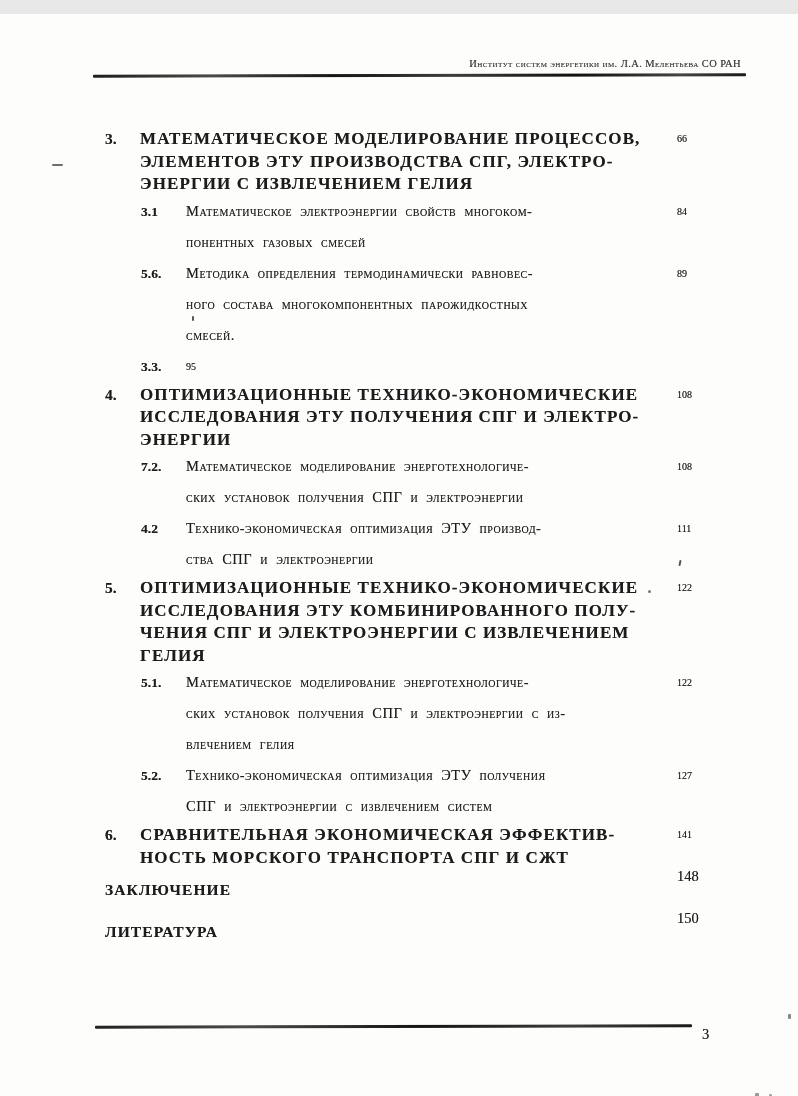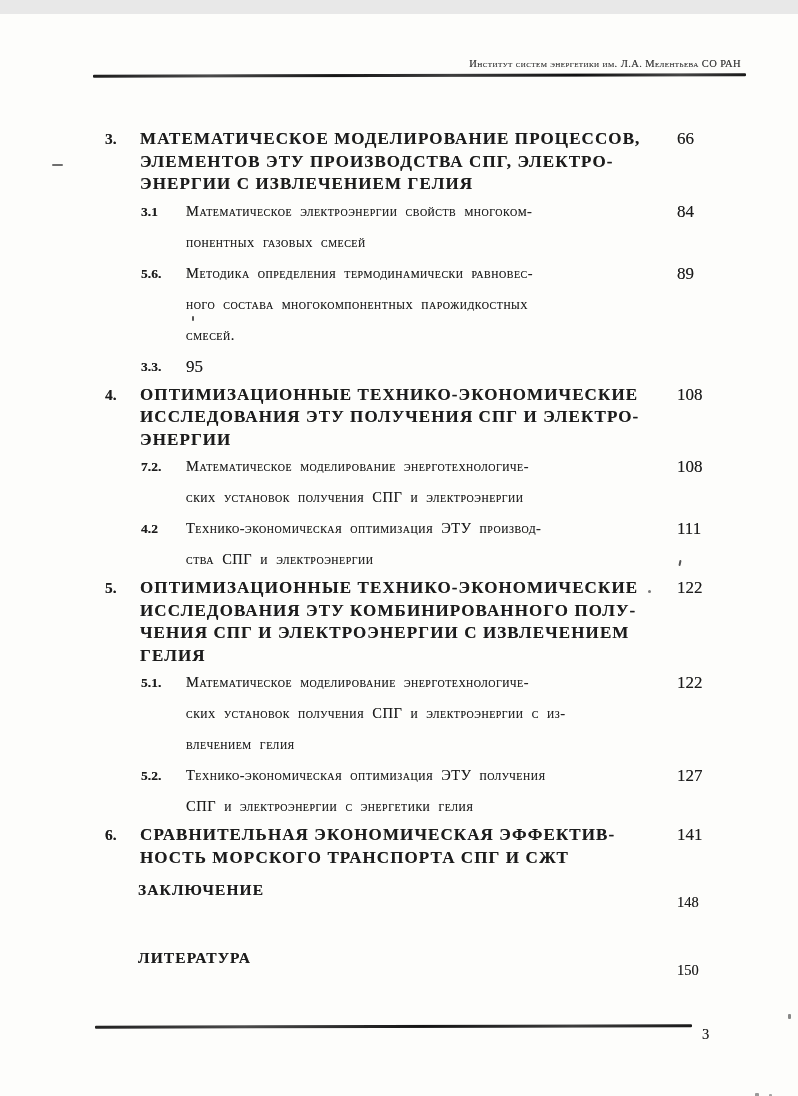--- a/index.html
+++ b/index.html
@@ -28,23 +28,23 @@
   .c-title{
     width:537px;font-weight:bold;font-size:17px;line-height:22.5px;
     letter-spacing:1.1px;white-space:pre-line;
   }
   .s-ind{width:36px;}
   .s-num{width:45px;font-weight:bold;font-size:13.5px;line-height:31px;}
   .s-title{
     width:491px;font-size:14.5px;line-height:31px;font-variant:small-caps;
     letter-spacing:.5px;word-spacing:4px;white-space:pre-line;
   }
-  .c-page{width:33px;font-size:17px;line-height:22.5px;}
+  .c-page{width:33px;font-size:10px;line-height:22.5px;}
   .row.section .c-page{line-height:31px;}
-  .back-row{display:flex;align-items:flex-end;flex-direction:column;}
+  .back-row{display:flex;align-items:flex-start;}
   .back-row.first{margin-top:8px;}
   .back-row.next{margin-top:16px;}
   .b-label{
     width:572px;font-weight:bold;font-size:15.5px;line-height:26px;letter-spacing:1.1px;
   }
   .b-page{width:33px;font-size:14.5px;line-height:26px;position:relative;top:-14px;}
   
   .ftr-rule{
     position:absolute;top:1011px;left:95px;width:597px;height:2.5px;border-radius:1px;
     background:linear-gradient(90deg,#222 0%,#4a4a4a 25%,#141414 55%,#3c3c3c 80%,#1a1a1a 100%);
@@ -145,21 +145,21 @@
       <div class="s-title">Математическое моделирование энерготехнологиче-
 ских установок получения СПГ и электроэнергии с из-
 влечением гелия</div>
       <div class="c-page">122</div>
     </div>
 
     <div class="row section">
       <div class="s-ind"></div>
       <div class="s-num">5.2.</div>
       <div class="s-title">Технико-экономическая оптимизация ЭТУ получения
-СПГ и электроэнергии с энергетики гелия</div>
+СПГ и электроэнергии с извлечением систем</div>
       <div class="c-page">127</div>
     </div>
 
     <div class="row chapter">
       <div class="c-num">6.</div>
       <div class="c-title">СРАВНИТЕЛЬНАЯ ЭКОНОМИЧЕСКАЯ ЭФФЕКТИВ-
 НОСТЬ МОРСКОГО ТРАНСПОРТА СПГ И СЖТ</div>
       <div class="c-page">141</div>
     </div>
 

